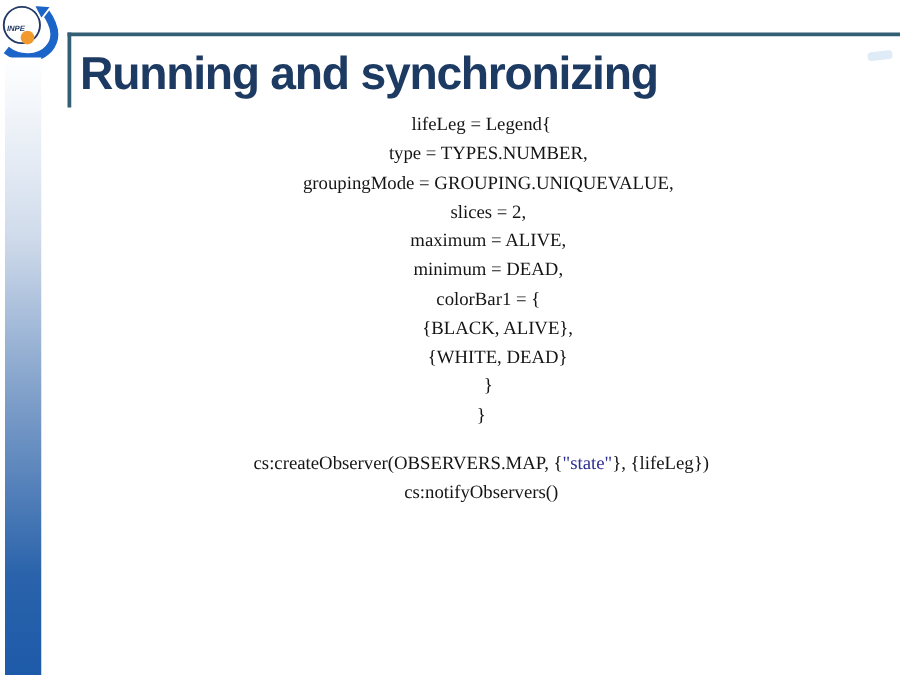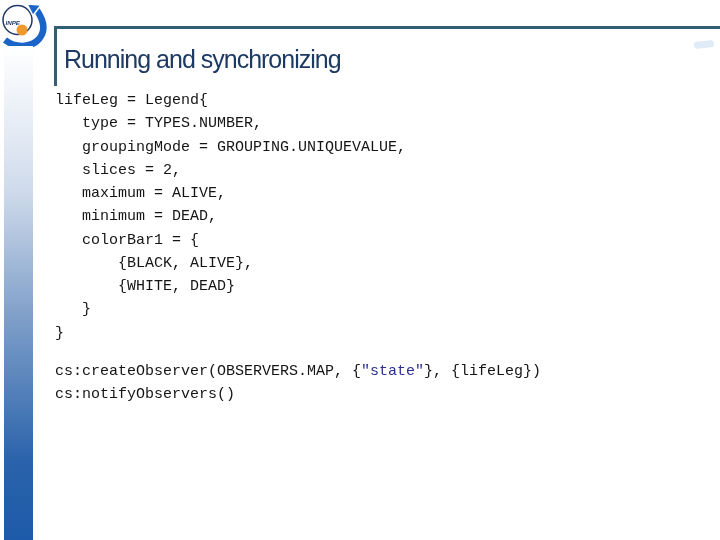--- a/index.html
+++ b/index.html
@@ -32,23 +32,23 @@
   }
   .rule-v {
     position: absolute;
     left: 54px; top: 26px;
     width: 3px; height: 60px;
     background: var(--rule);
   }
   .slide-title {
     position: absolute;
     left: 64px; top: 42px;
-    font-size: 25px;
+    font-size: 37px;
     line-height: 34px;
-    font-weight: normal;
+    font-weight: bold;
     letter-spacing: -1px;
     color: var(--title-text);
     white-space: nowrap;
   }
   .decor-smudge {
     position: absolute;
     left: 694px; top: 41px;
     width: 20px; height: 7px;
     background: #d9e7f5;
     border-radius: 3px;
@@ -61,25 +61,26 @@
     width: 47px; height: 47px;
   }
   
   .code-area {
     position: absolute;
     left: 55px; top: 89px;
     width: 660px;
   }
   .code-block {
     margin: 0;
-    font-family: Liberation Mono, monospace;
+    font-family: Liberation Serif, serif;
     font-size: 15px;
     line-height: 23.25px;
     color: var(--code-text);
     white-space: pre;
+    text-align: center;
   }
   .code-block + .code-block { margin-top: 25px; }
   .code-block:last-child { margin-top: 15px; }
   .c-p { color: var(--code-text); }
   .c-k { color: var(--keyword); }
   .c-s { color: var(--string); }
 </style>
 </head>
 <body>
 

